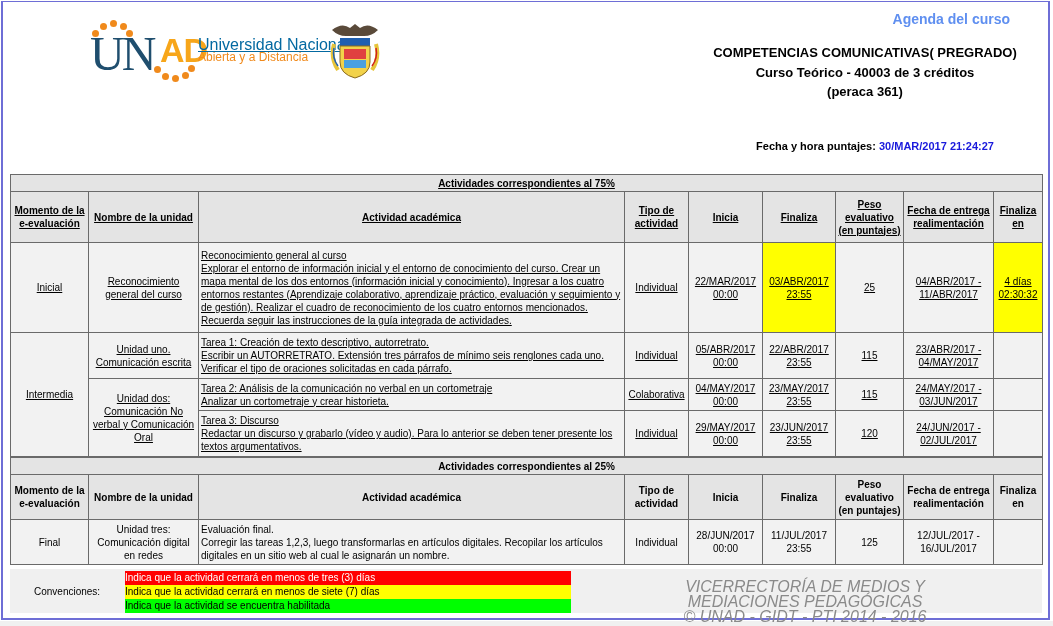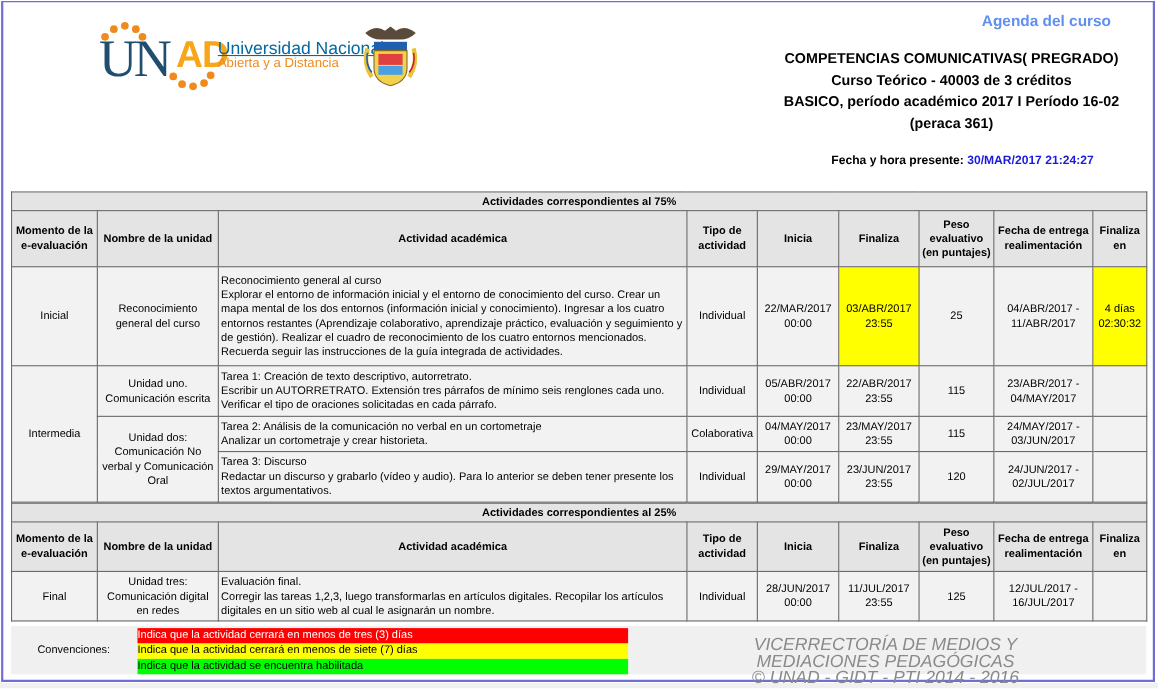--- a/index.html
+++ b/index.html
@@ -62,21 +62,21 @@
   }
   table.agenda td, table.agenda th {
     border: 1px solid #6a6a6a; padding: 0 2px; line-height: 13px;
     background: #f2f2f2;
   }
   table.agenda th { background: #e4e4e4; font-weight: bold; text-align: center; }
   table.agenda td { text-align: center; vertical-align: middle; }
   table.agenda td.activity { text-align: left; }
   table.agenda .section th { height: 16px; }
   table.agenda .yellow { background: #ffff00; }
-  .t1 { top: 174px; }
+  .t1 { top: 174px; text-decoration: underline; }
   .t2 { top: 457px; }
 
   
   .conv-bg { position: absolute; left: 10px; top: 569px; width: 1032px; height: 44px; background: #f0f0f0; }
   .conv-label { position: absolute; left: 34px; top: 586px; font-size: 10px; color: #000; }
   .conv-bar {
     position: absolute; left: 125px; width: 446px; height: 14px; font-size: 10px;
     text-align: left; line-height: 14px;
   }
   .conv-red { top: 571px; background: #ff0000; color: #ffffff; }
@@ -121,25 +121,24 @@
   <path d="M6 22 Q2 36 10 48" stroke="#e7c43a" stroke-width="4" fill="none"></path>
   <path d="M48 22 Q52 36 44 48" stroke="#e7c43a" stroke-width="4" fill="none"></path>
   <path d="M6 26 Q4 36 10 44" stroke="#1f5fb0" stroke-width="1.5" fill="none"></path>
   <path d="M48 26 Q50 36 44 44" stroke="#d02020" stroke-width="1.5" fill="none"></path>
 </svg>
 
 <div class="agenda-title">Agenda del curso</div>
 <div class="course-block">
   <div>COMPETENCIAS COMUNICATIVAS( PREGRADO)</div>
   <div>Curso Teórico - 40003 de 3 créditos</div>
-  <div>BASICO, período académico 2017 I Período 16-02</div>
   <div>(peraca 361)</div>
 </div>
 <div class="now">
-  <span>Fecha y hora presente: </span><span class="val">30/MAR/2017 21:24:27</span>
+  <span>Fecha y hora puntajes: </span><span class="val">30/MAR/2017 21:24:27</span>
 </div>
 
 <table class="agenda t1">
   <colgroup>
     <col style="width:78px">
       <col style="width:110px">
       <col style="width:426px">
       <col style="width:64px">
     <col style="width:74px">
       <col style="width:73px">

